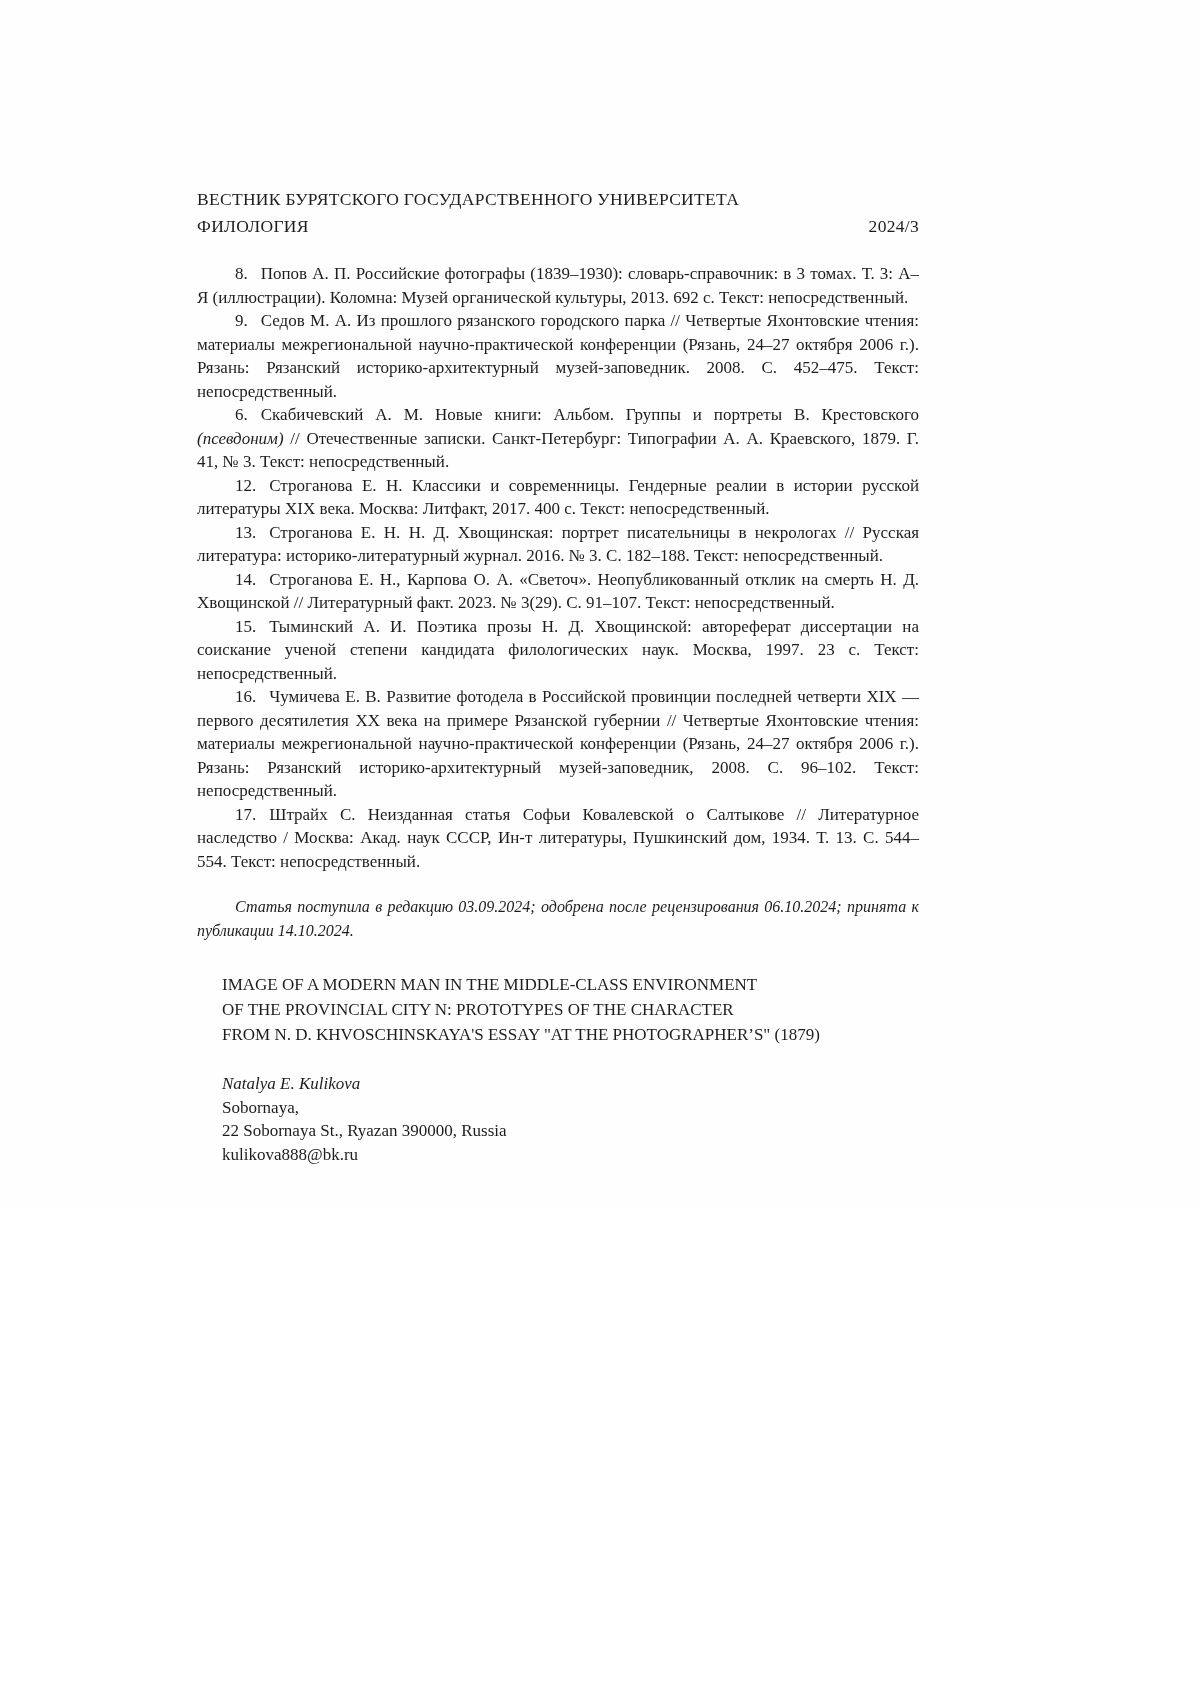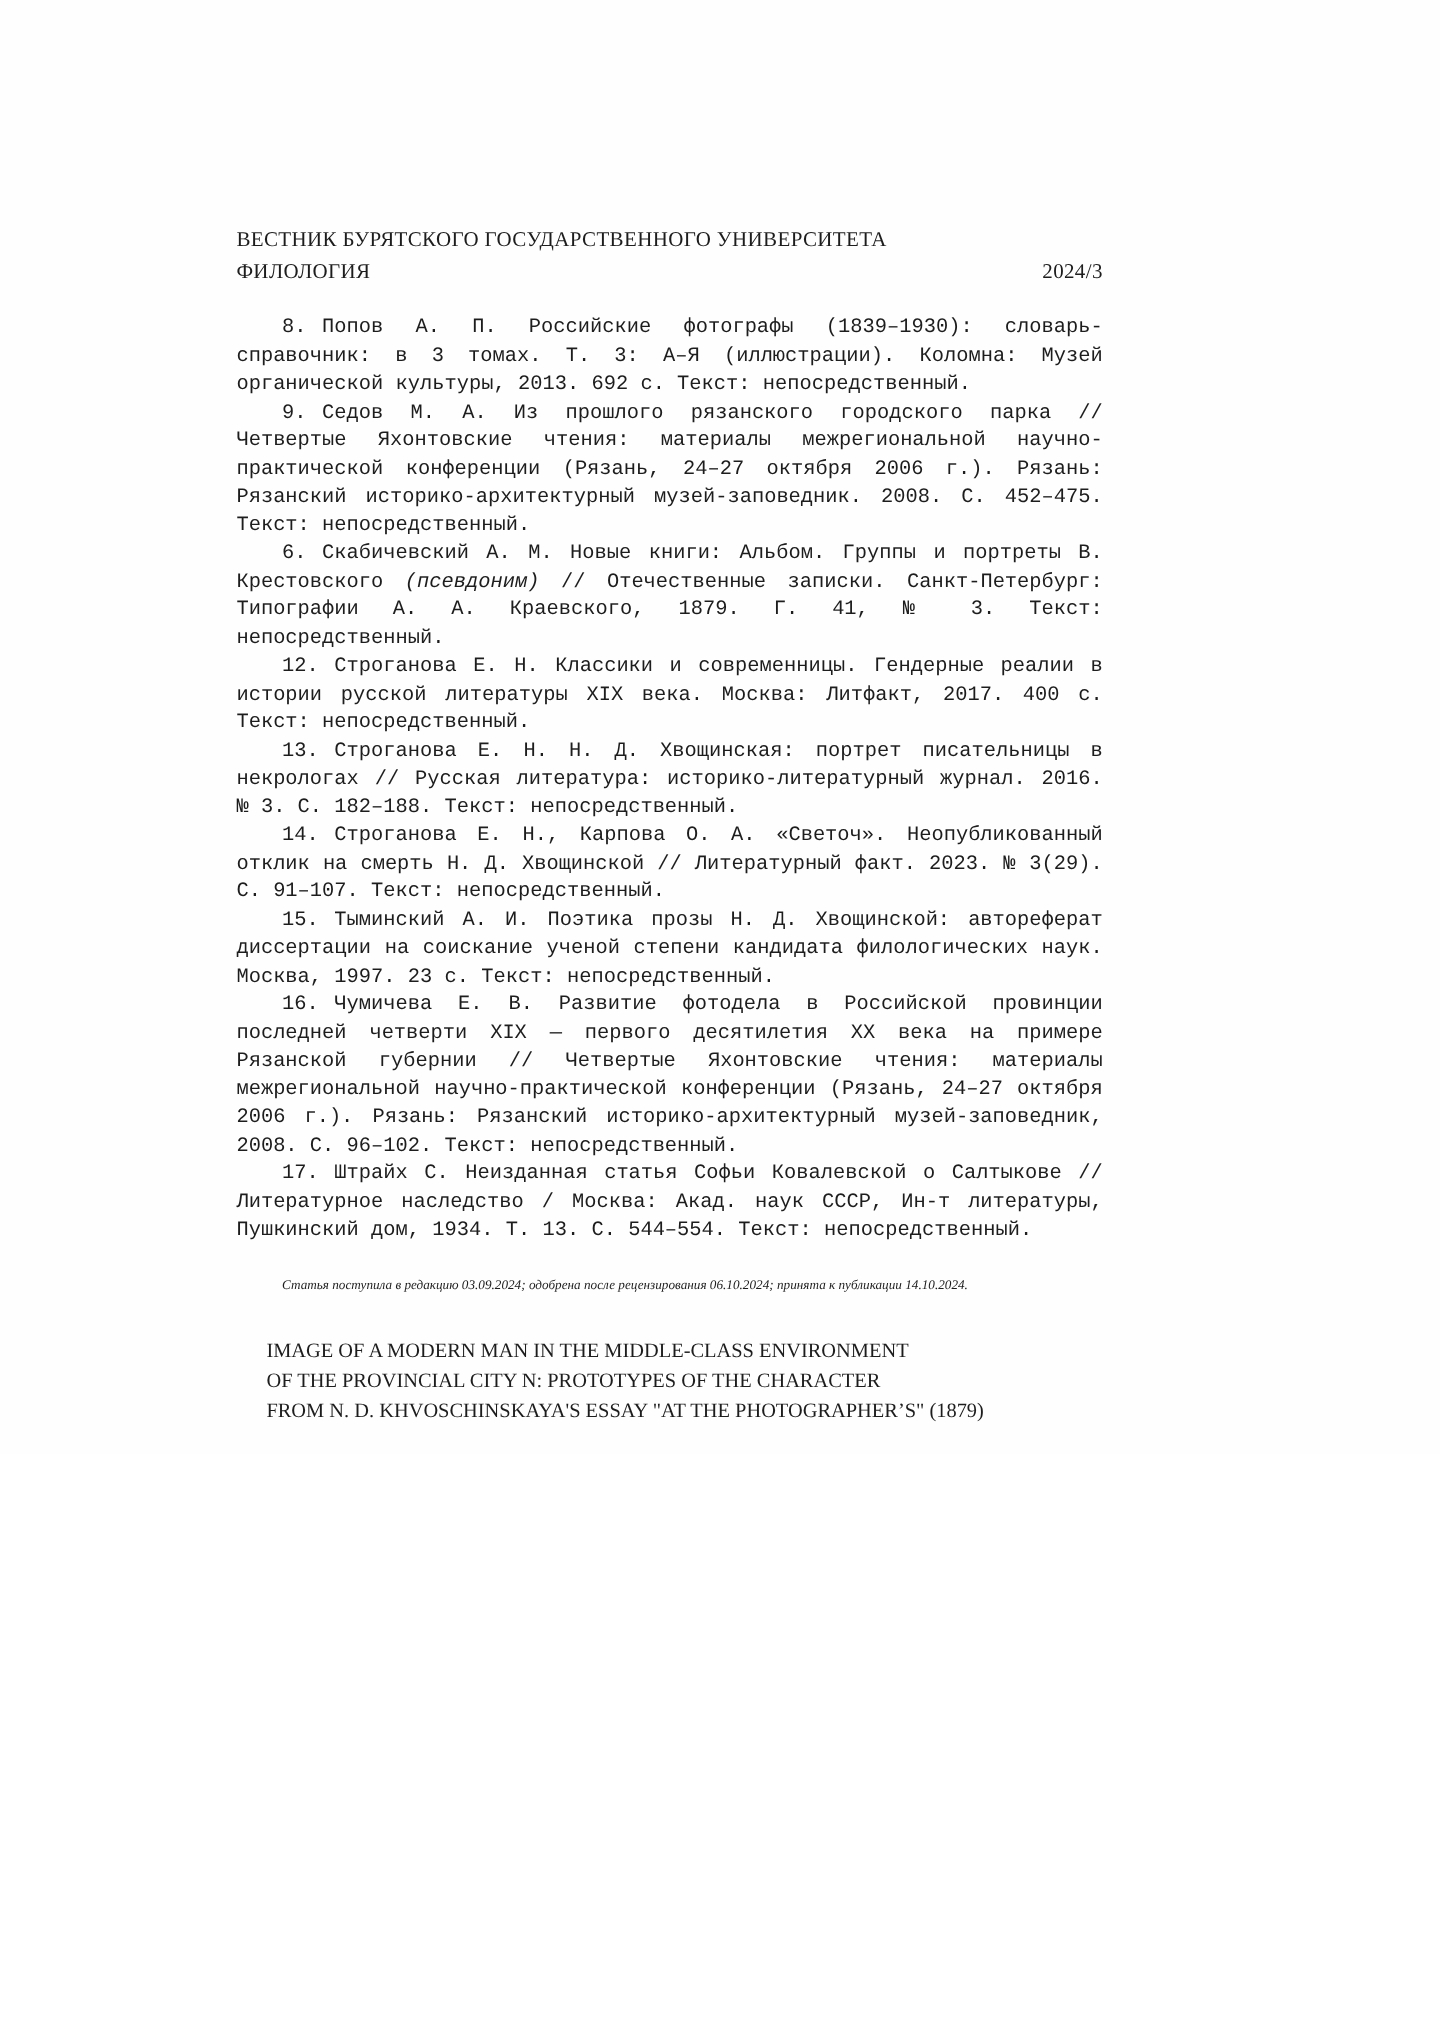--- a/index.html
+++ b/index.html
@@ -31,31 +31,30 @@
   .header-line2 {
     display: flex;
     justify-content: space-between;
   }
   .references p.ref {
     margin: 0;
     font-size: 17px;
     line-height: 23.5px;
     text-align: justify;
     text-indent: 38px;
-    font-family: Liberation Mono, monospace;
   }
   .ref-num {
     padding-right: 13px;
   }
   .italic {
     font-style: italic;
   }
   .note {
     margin: 22px 0 0 0;
-    font-size: 11px;
+    font-size: 16px;
     line-height: 23.5px;
     font-style: italic;
     text-align: justify;
     text-indent: 38px;
   }
   .english-title {
     margin-top: 30px;
     padding-left: 25px;
     font-size: 17px;
     line-height: 25px;

